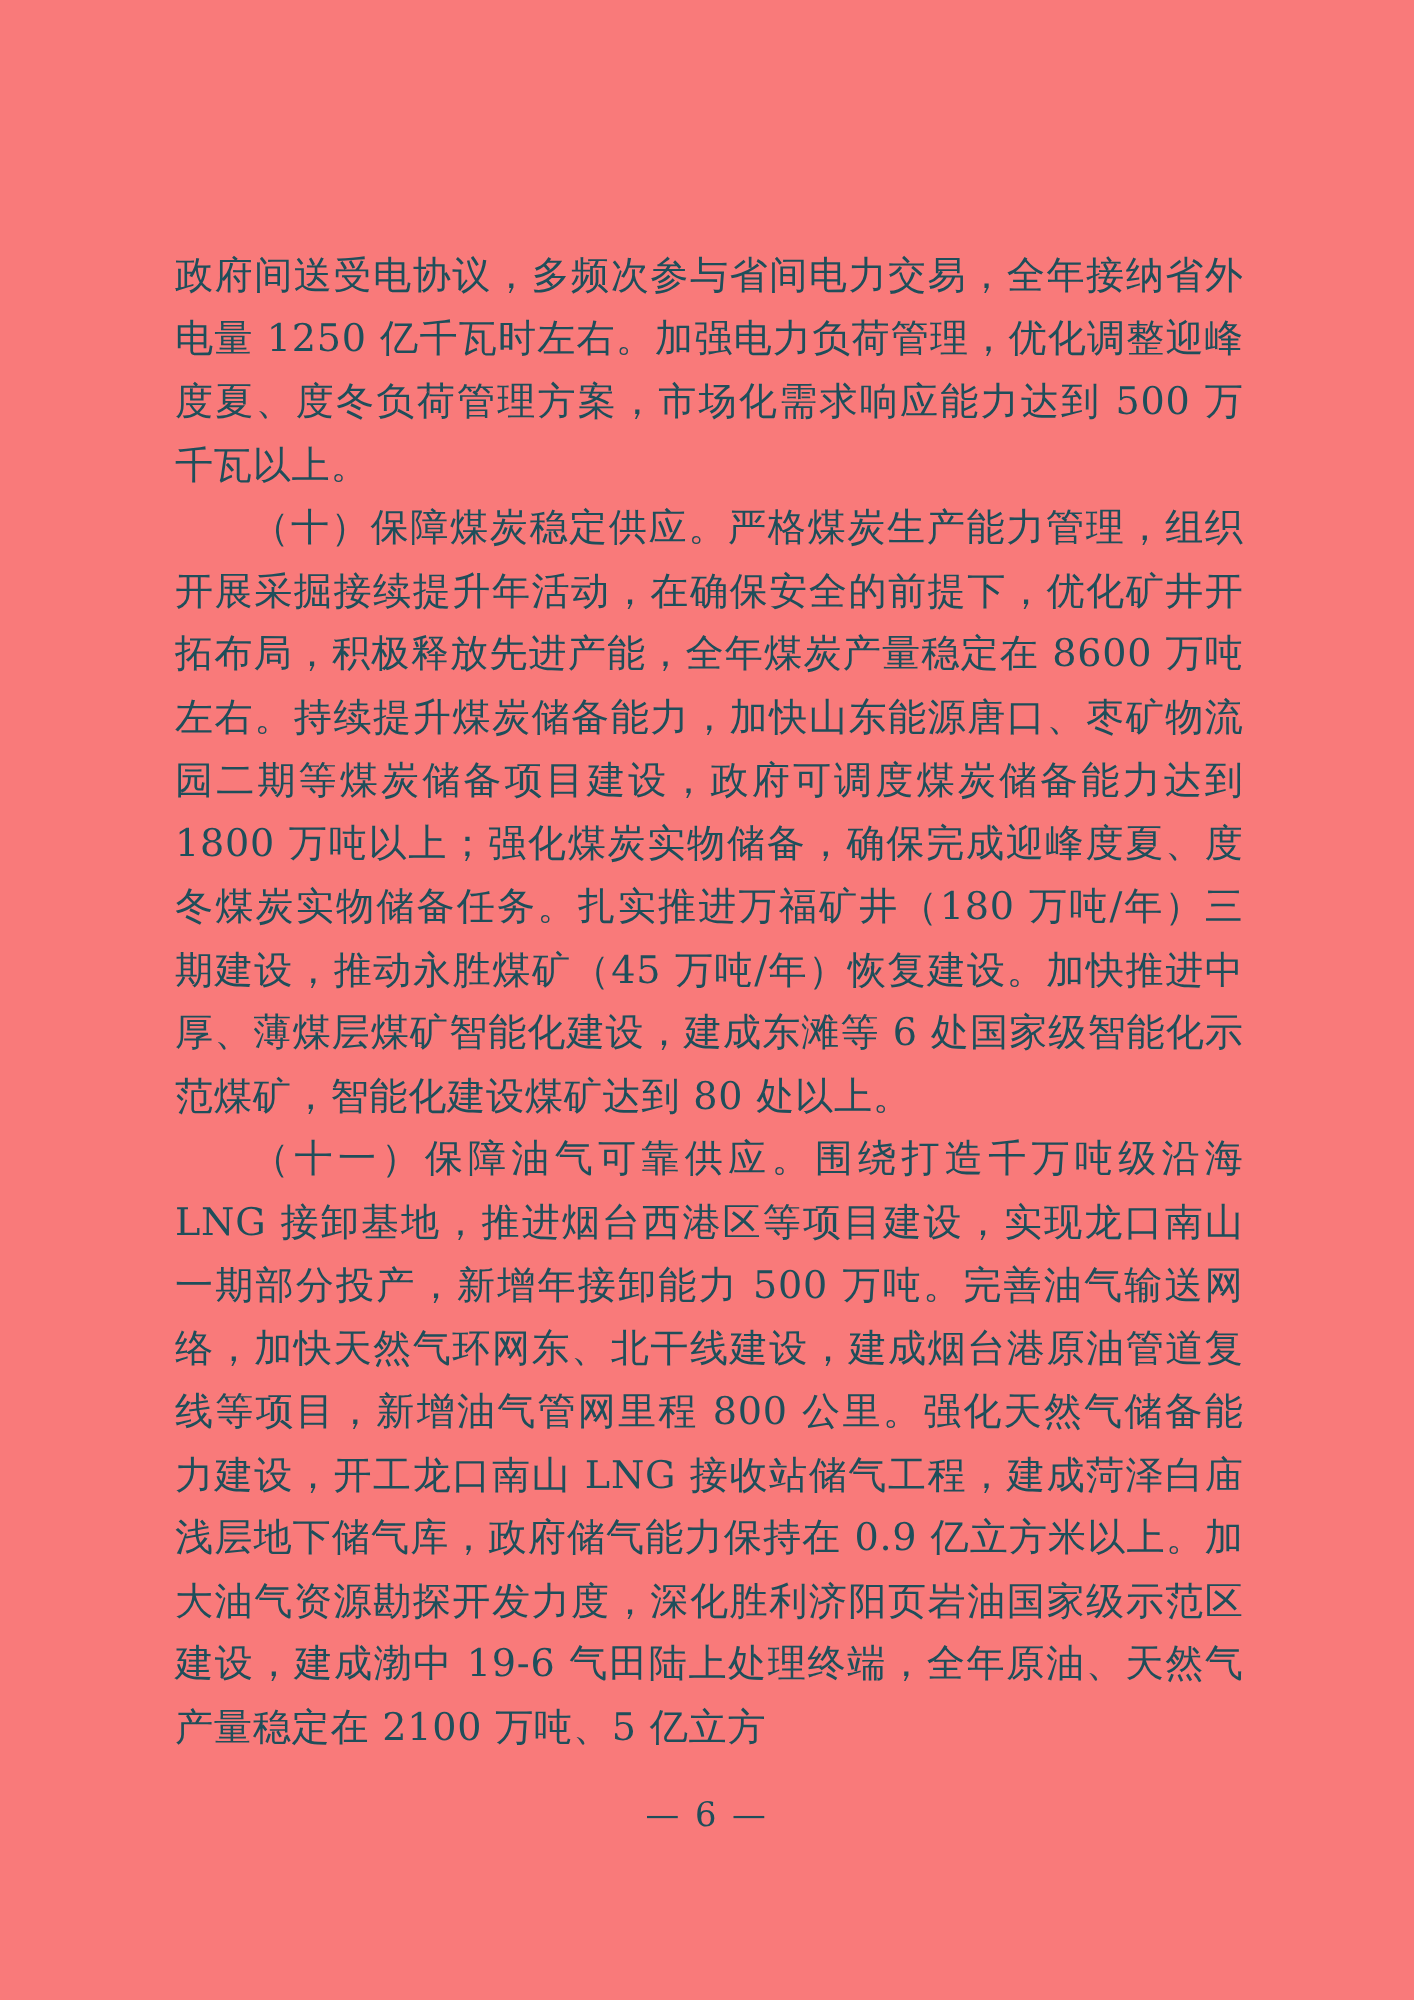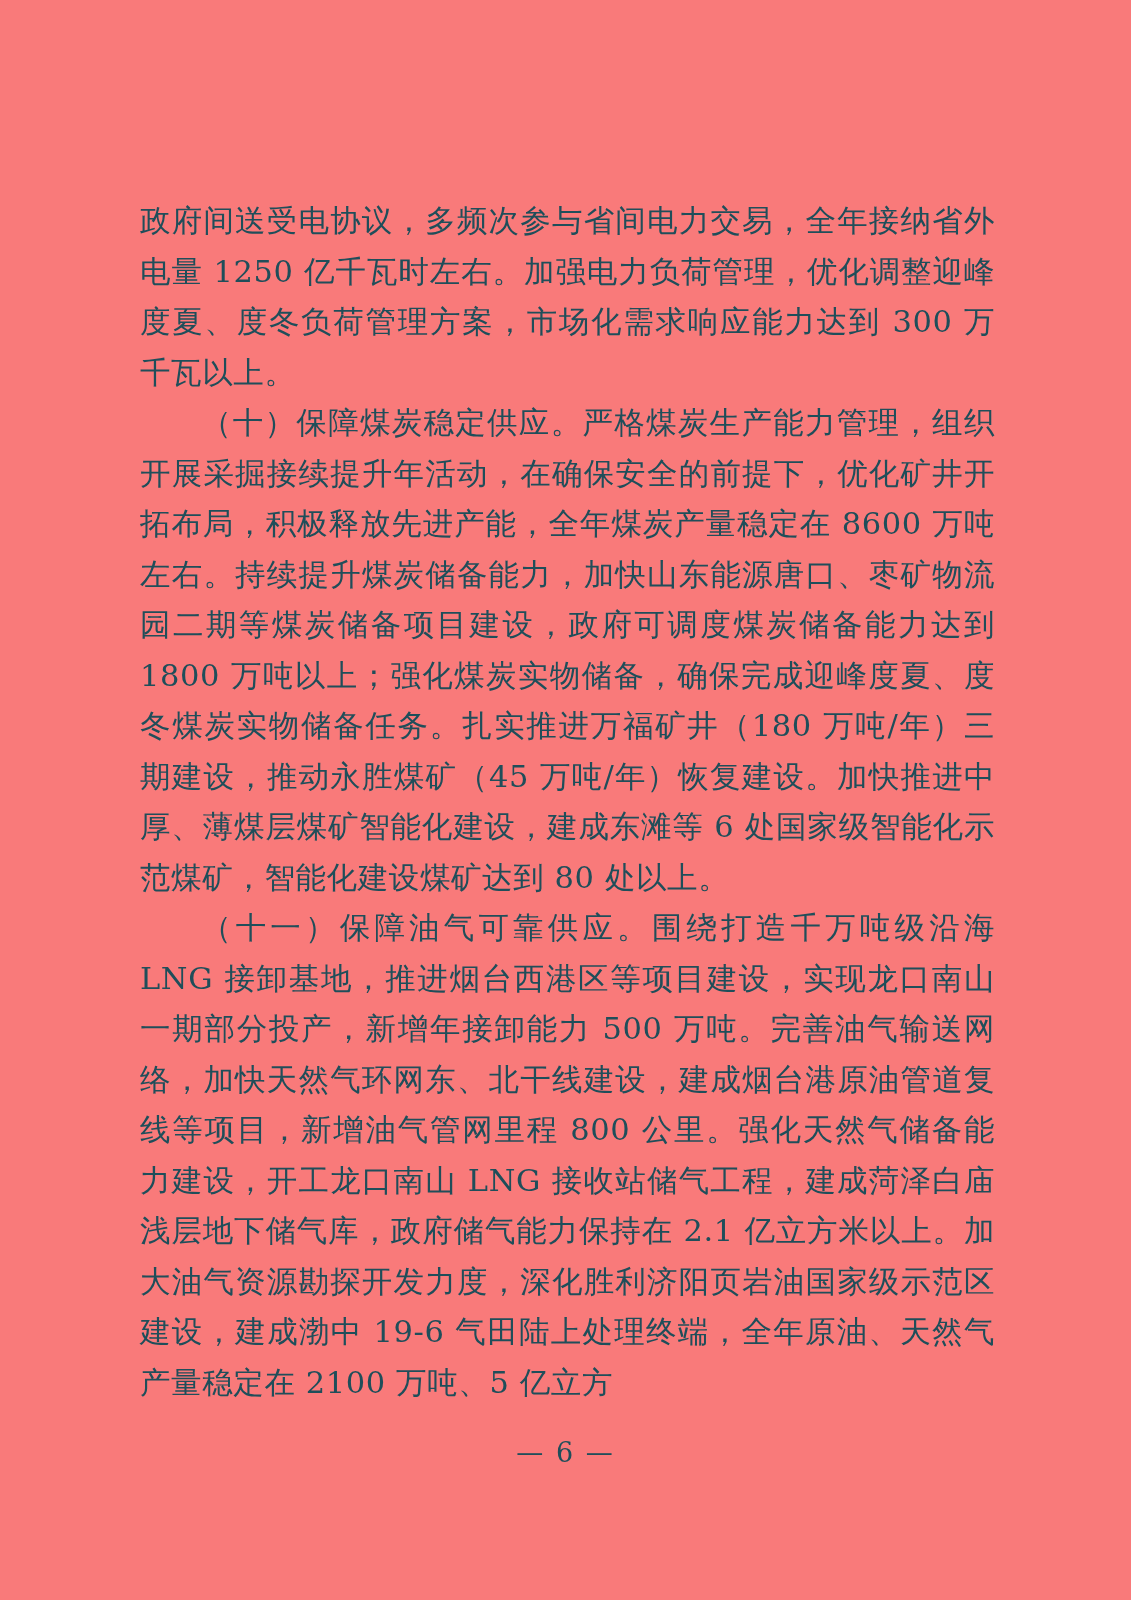--- a/index.html
+++ b/index.html
@@ -48,18 +48,18 @@
     font-size: 27px;
     letter-spacing: 2px;
     font-family: "DejaVu Serif", "Liberation Serif", serif;
   }
 </style>
 </head>
 <body>
 
 <div class="page">
   <div class="content">
-    <p class="para">政府间送受电协议，多频次参与省间电力交易，全年接纳省外电量 1250 亿千瓦时左右。加强电力负荷管理，优化调整迎峰度夏、度冬负荷管理方案，市场化需求响应能力达到 300 万千瓦以上。</p>
+    <p class="para">政府间送受电协议，多频次参与省间电力交易，全年接纳省外电量 1250 亿千瓦时左右。加强电力负荷管理，优化调整迎峰度夏、度冬负荷管理方案，市场化需求响应能力达到 500 万千瓦以上。</p>
     <p class="para indent">（十）保障煤炭稳定供应。严格煤炭生产能力管理，组织开展采掘接续提升年活动，在确保安全的前提下，优化矿井开拓布局，积极释放先进产能，全年煤炭产量稳定在 8600 万吨左右。持续提升煤炭储备能力，加快山东能源唐口、枣矿物流园二期等煤炭储备项目建设，政府可调度煤炭储备能力达到 1800 万吨以上；强化煤炭实物储备，确保完成迎峰度夏、度冬煤炭实物储备任务。扎实推进万福矿井（180 万吨/年）三期建设，推动永胜煤矿（45 万吨/年）恢复建设。加快推进中厚、薄煤层煤矿智能化建设，建成东滩等 6 处国家级智能化示范煤矿，智能化建设煤矿达到 80 处以上。</p>
-    <p class="para indent">（十一）保障油气可靠供应。围绕打造千万吨级沿海 LNG 接卸基地，推进烟台西港区等项目建设，实现龙口南山一期部分投产，新增年接卸能力 500 万吨。完善油气输送网络，加快天然气环网东、北干线建设，建成烟台港原油管道复线等项目，新增油气管网里程 800 公里。强化天然气储备能力建设，开工龙口南山 LNG 接收站储气工程，建成菏泽白庙浅层地下储气库，政府储气能力保持在 2.1 亿立方米以上。加大油气资源勘探开发力度，深化胜利济阳页岩油国家级示范区建设，建成渤中 19-6 气田陆上处理终端，全年原油、天然气产量稳定在 2100 万吨、5 亿立方</p>
+    <p class="para indent">（十一）保障油气可靠供应。围绕打造千万吨级沿海 LNG 接卸基地，推进烟台西港区等项目建设，实现龙口南山一期部分投产，新增年接卸能力 500 万吨。完善油气输送网络，加快天然气环网东、北干线建设，建成烟台港原油管道复线等项目，新增油气管网里程 800 公里。强化天然气储备能力建设，开工龙口南山 LNG 接收站储气工程，建成菏泽白庙浅层地下储气库，政府储气能力保持在 0.9 亿立方米以上。加大油气资源勘探开发力度，深化胜利济阳页岩油国家级示范区建设，建成渤中 19-6 气田陆上处理终端，全年原油、天然气产量稳定在 2100 万吨、5 亿立方</p>
   </div>
   <div class="footer">— 6 —</div>
 </div>
 
 </body></html>

